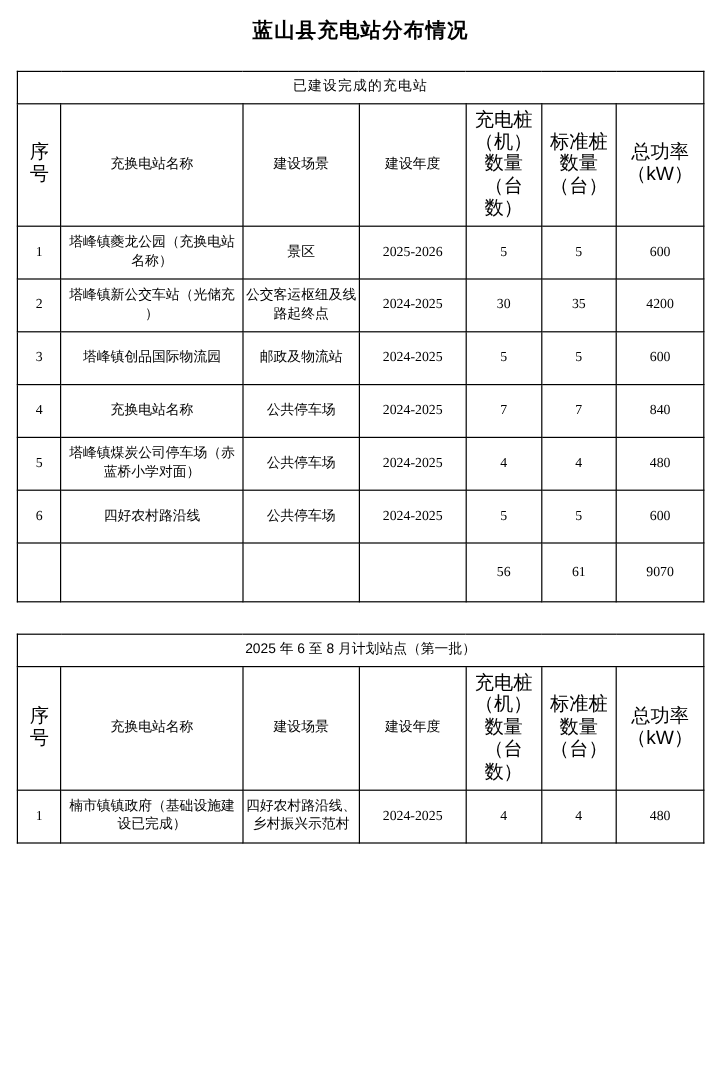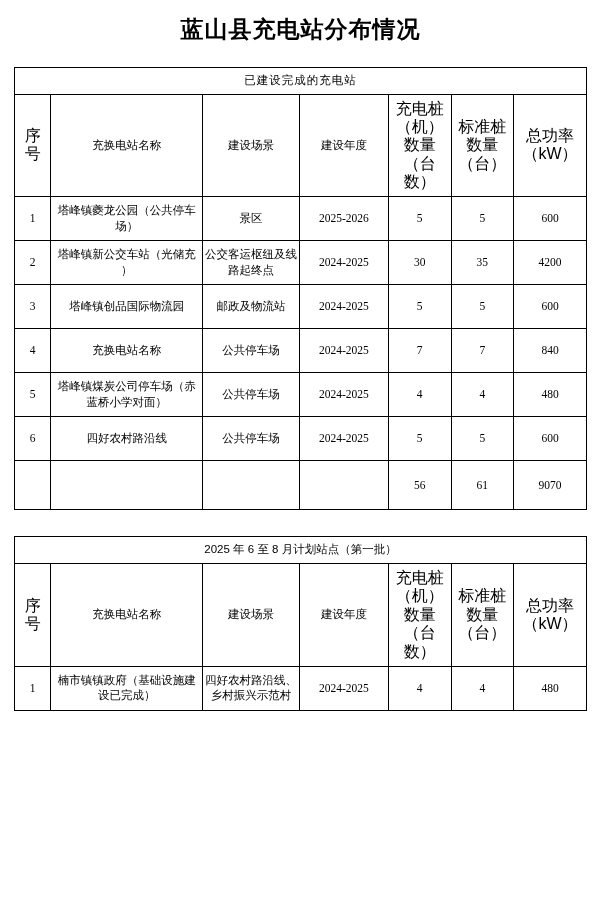--- a/index.html
+++ b/index.html
@@ -16,21 +16,21 @@
   }
   .page {
     width: 601px;
     height: 908px;
     position: relative;
     box-sizing: border-box;
     padding: 0 14px;
   }
   .doc-title {
     text-align: center;
-    font-size: 23px;
+    font-size: 17px;
     font-weight: bold;
     letter-spacing: 1px;
     margin: 14px 0 22px 0;
     font-family: "Liberation Sans", "DejaVu Sans", sans-serif;
   }
   table.grid {
     width: 100%;
     border-collapse: collapse;
     table-layout: fixed;
   }
@@ -109,21 +109,21 @@
           <td>充换电站名称</td>
           <td>建设场景</td>
           <td>建设年度</td>
           <td class="vert">充电桩（机）数量（台数）</td>
           <td class="vert">标准桩数量（台）</td>
           <td class="vert">总功率（kW）</td>
         </tr>
 
         <tr class="cell-tall">
           <td>1</td>
-          <td>塔峰镇夔龙公园（公共停车场）</td>
+          <td>塔峰镇夔龙公园（充换电站名称）</td>
           <td>景区</td>
           <td>2025-2026</td>
           <td>5</td>
           <td>5</td>
           <td>600</td>
         </tr>
 
         <tr class="cell-tall">
           <td>2</td>
           <td>塔峰镇新公交车站（光储充 ）</td>

